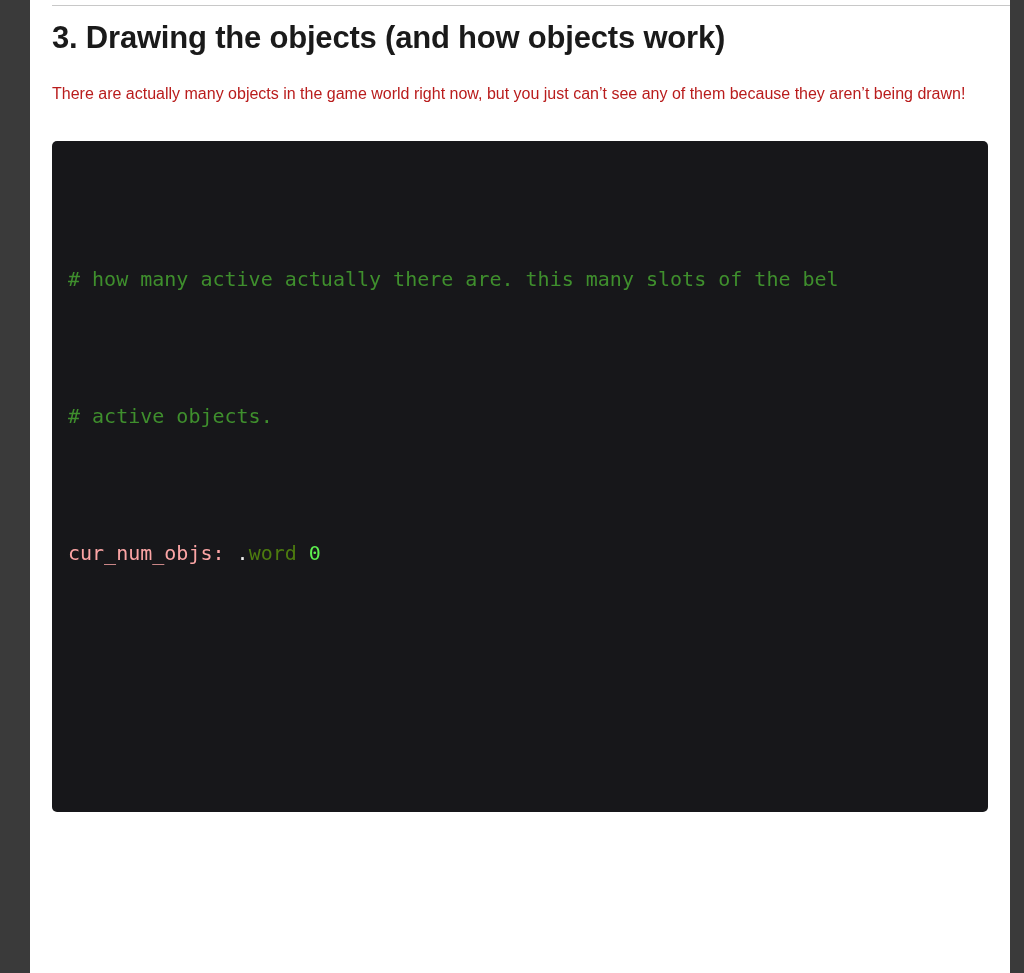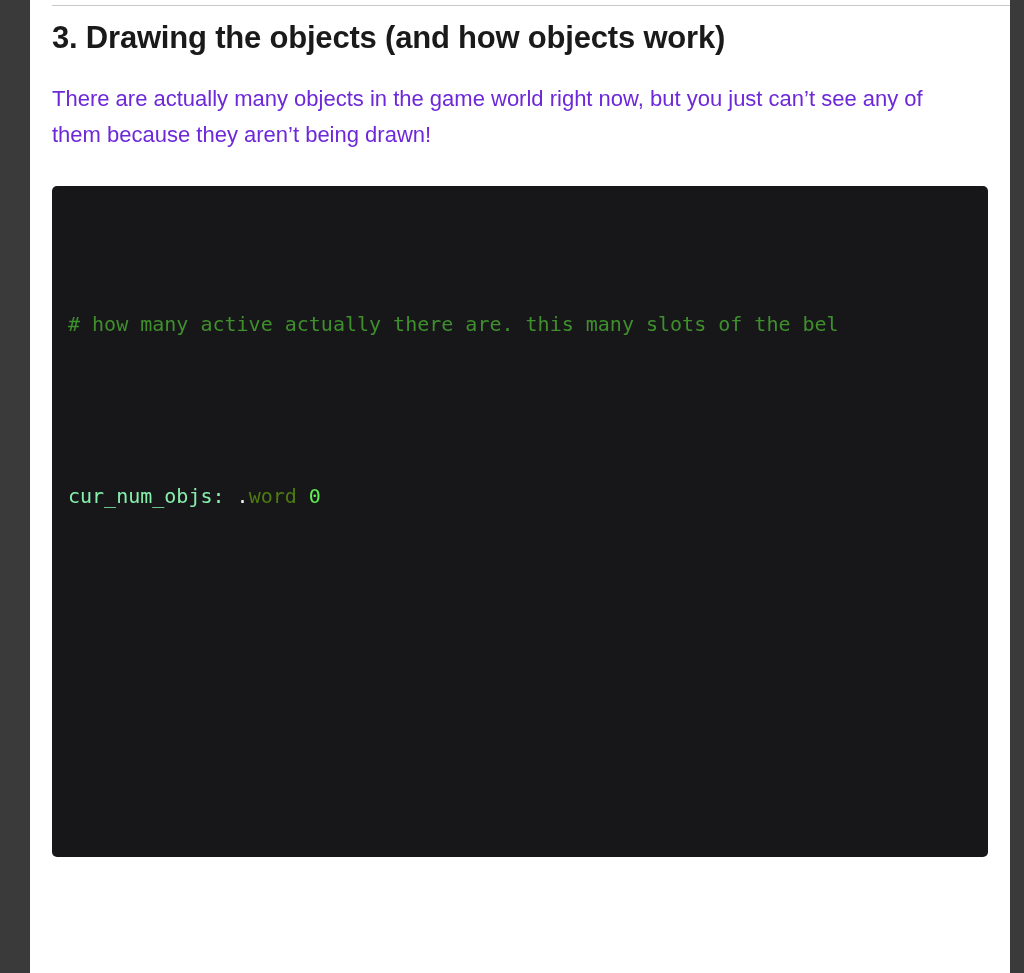--- a/index.html
+++ b/index.html
@@ -68,23 +68,23 @@
     font-weight: bold;
     line-height: 1.26;
     letter-spacing: -0.2px;
     color: #1a1a1a;
   }
 
   p.doc-para {
     margin: 0;
     padding: 24px 0 0 0;
     font-family: "Liberation Sans", sans-serif;
-    font-size: 22px;
+    font-size: 16px;
     line-height: 1.62;
-    color: #6d28d9;
+    color: #b91c1c;
     max-width: 920px;
   }
   p.doc-para.second {
     padding-top: 26px;
   }
 
   
   #code-block {
     position: relative;
     margin-top: 34px;
@@ -100,21 +100,21 @@
     font-family: "DejaVu Sans Mono", "Liberation Mono", monospace;
     font-size: 20px;
     line-height: 34.3px;
     white-space: pre;
     color: #3f8f2d;
   }
   .cl { display: block; height: 34.3px; }
 
   
   .tok-comment { color: #3f8f2d; }
-  .tok-label   { color: #86efac; }
+  .tok-label   { color: #fca5a5; }
   .tok-dot     { color: #f2f2f2; }
   .tok-dir     { color: #4d7c0f; }
   .tok-num     { color: #5df04f; }
 </style>
 </head>
 <body>
 
 <div id="viewport">
 
   <div id="left-gutter"></div>
@@ -129,20 +129,21 @@
       <h1 class="doc-heading">3. Drawing the objects (and how objects work)</h1>
 
       <p class="doc-para">There are actually many objects in the game world right now, but you just can’t see any of them because they aren’t being drawn!</p>
 
 
       <div id="code-block">
         <div id="code-lines">
 
           <span class="cl"><span class="tok-comment"># how many active actually there are. this many slots of the bel</span></span>
 
+          <span class="cl"><span class="tok-comment"># active objects.</span></span>
 
           <span class="cl"><span class="tok-label">cur_num_objs:</span><span> </span><span class="tok-dot">.</span><span class="tok-dir">word</span><span> </span><span class="tok-num">0</span></span>
 
           <span class="cl"></span>
 
           <span class="cl"></span>
 
           
 
           

